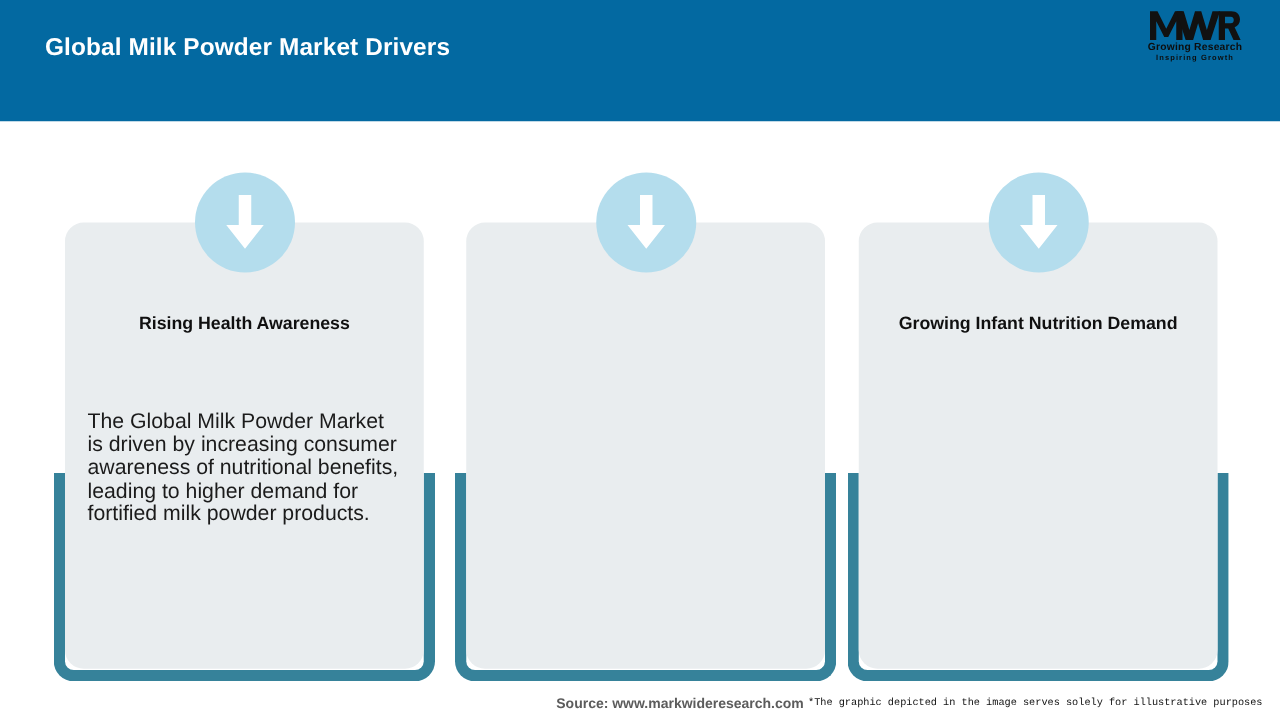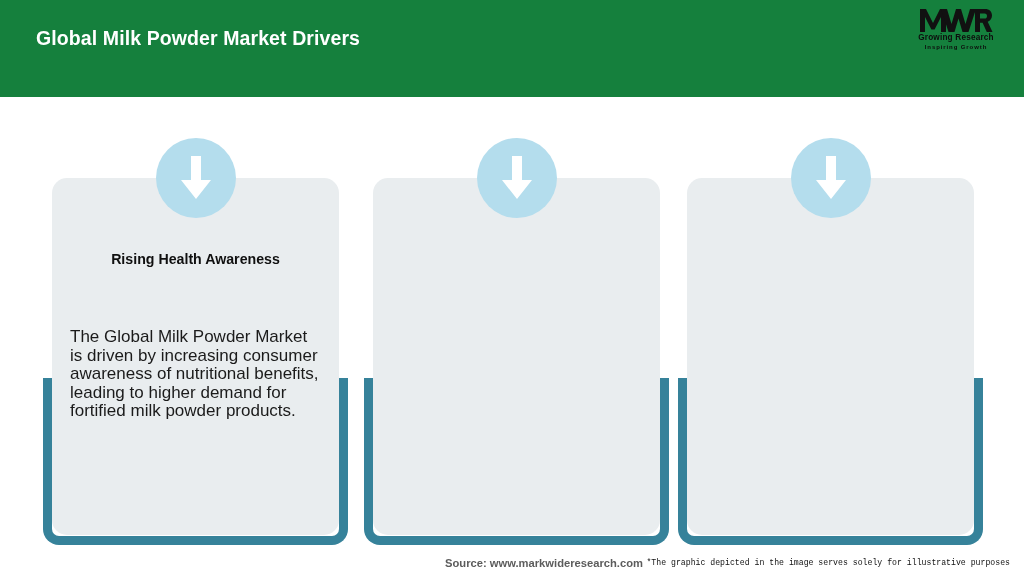--- a/index.html
+++ b/index.html
@@ -15,21 +15,21 @@
     position: relative;
   }
 
   
   .header {
     position: absolute;
     left: 0;
     top: 0;
     width: 1024px;
     height: 97px;
-    background: #15803d;
+    background: #0369a1;
   }
   .header-title {
     position: absolute;
     left: 36px;
     top: 27px;
     font-size: 19.5px;
     font-weight: bold;
     color: #ffffff;
     letter-spacing: 0.1px;
     white-space: nowrap;
@@ -226,18 +226,19 @@
   </div>
 
   <div class="card-wrap c2">
     <div class="frame"></div>
     <div class="card"></div>
     <div class="card-icon">
       <svg width="32" height="44" viewBox="0 0 32 44" xmlns="http://www.w3.org/2000/svg" aria-hidden="true">
         <path d="M11 0 L21 0 L21 24 L31 24 L16 43 L1 24 L11 24 Z" fill="#ffffff"></path>
       </svg>
     </div>
+    <div class="card-title">Growing Infant Nutrition Demand</div>
   </div>
 
 </div>
 
 <div class="source">Source: www.markwideresearch.com</div>
 <div class="disclaimer">*The graphic depicted in the image serves solely for illustrative purposes</div>
 
 </body></html>

